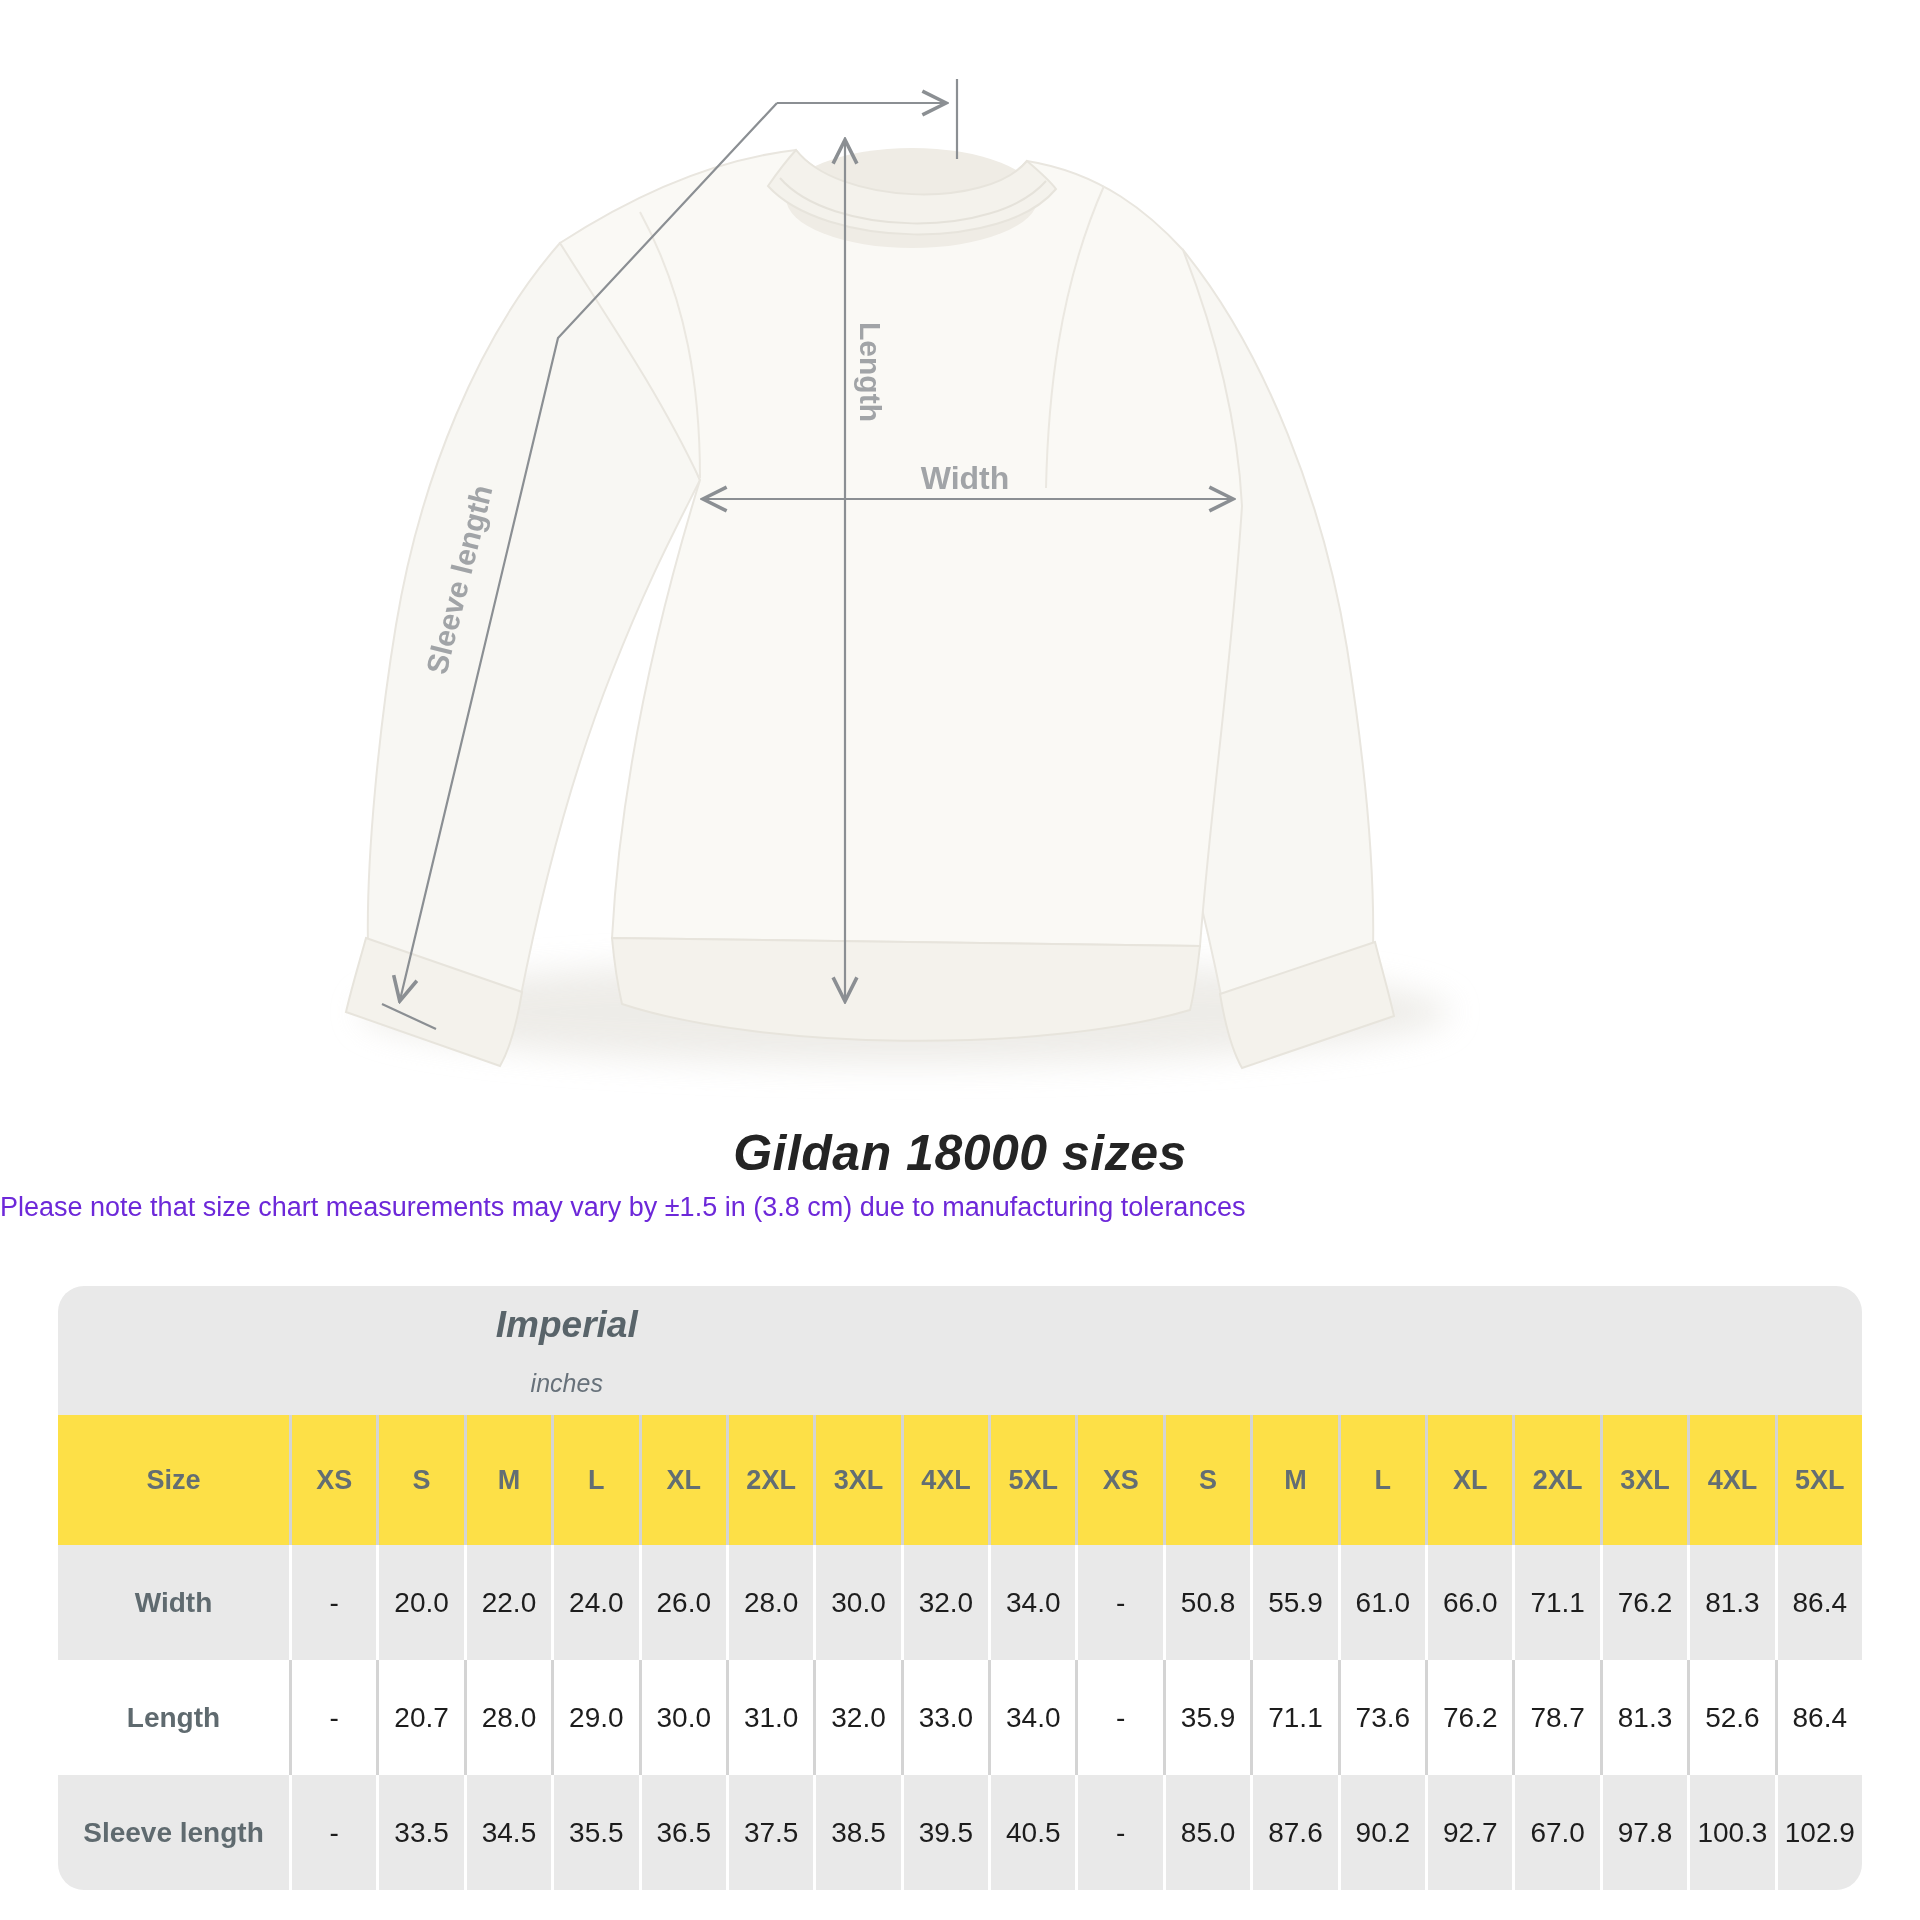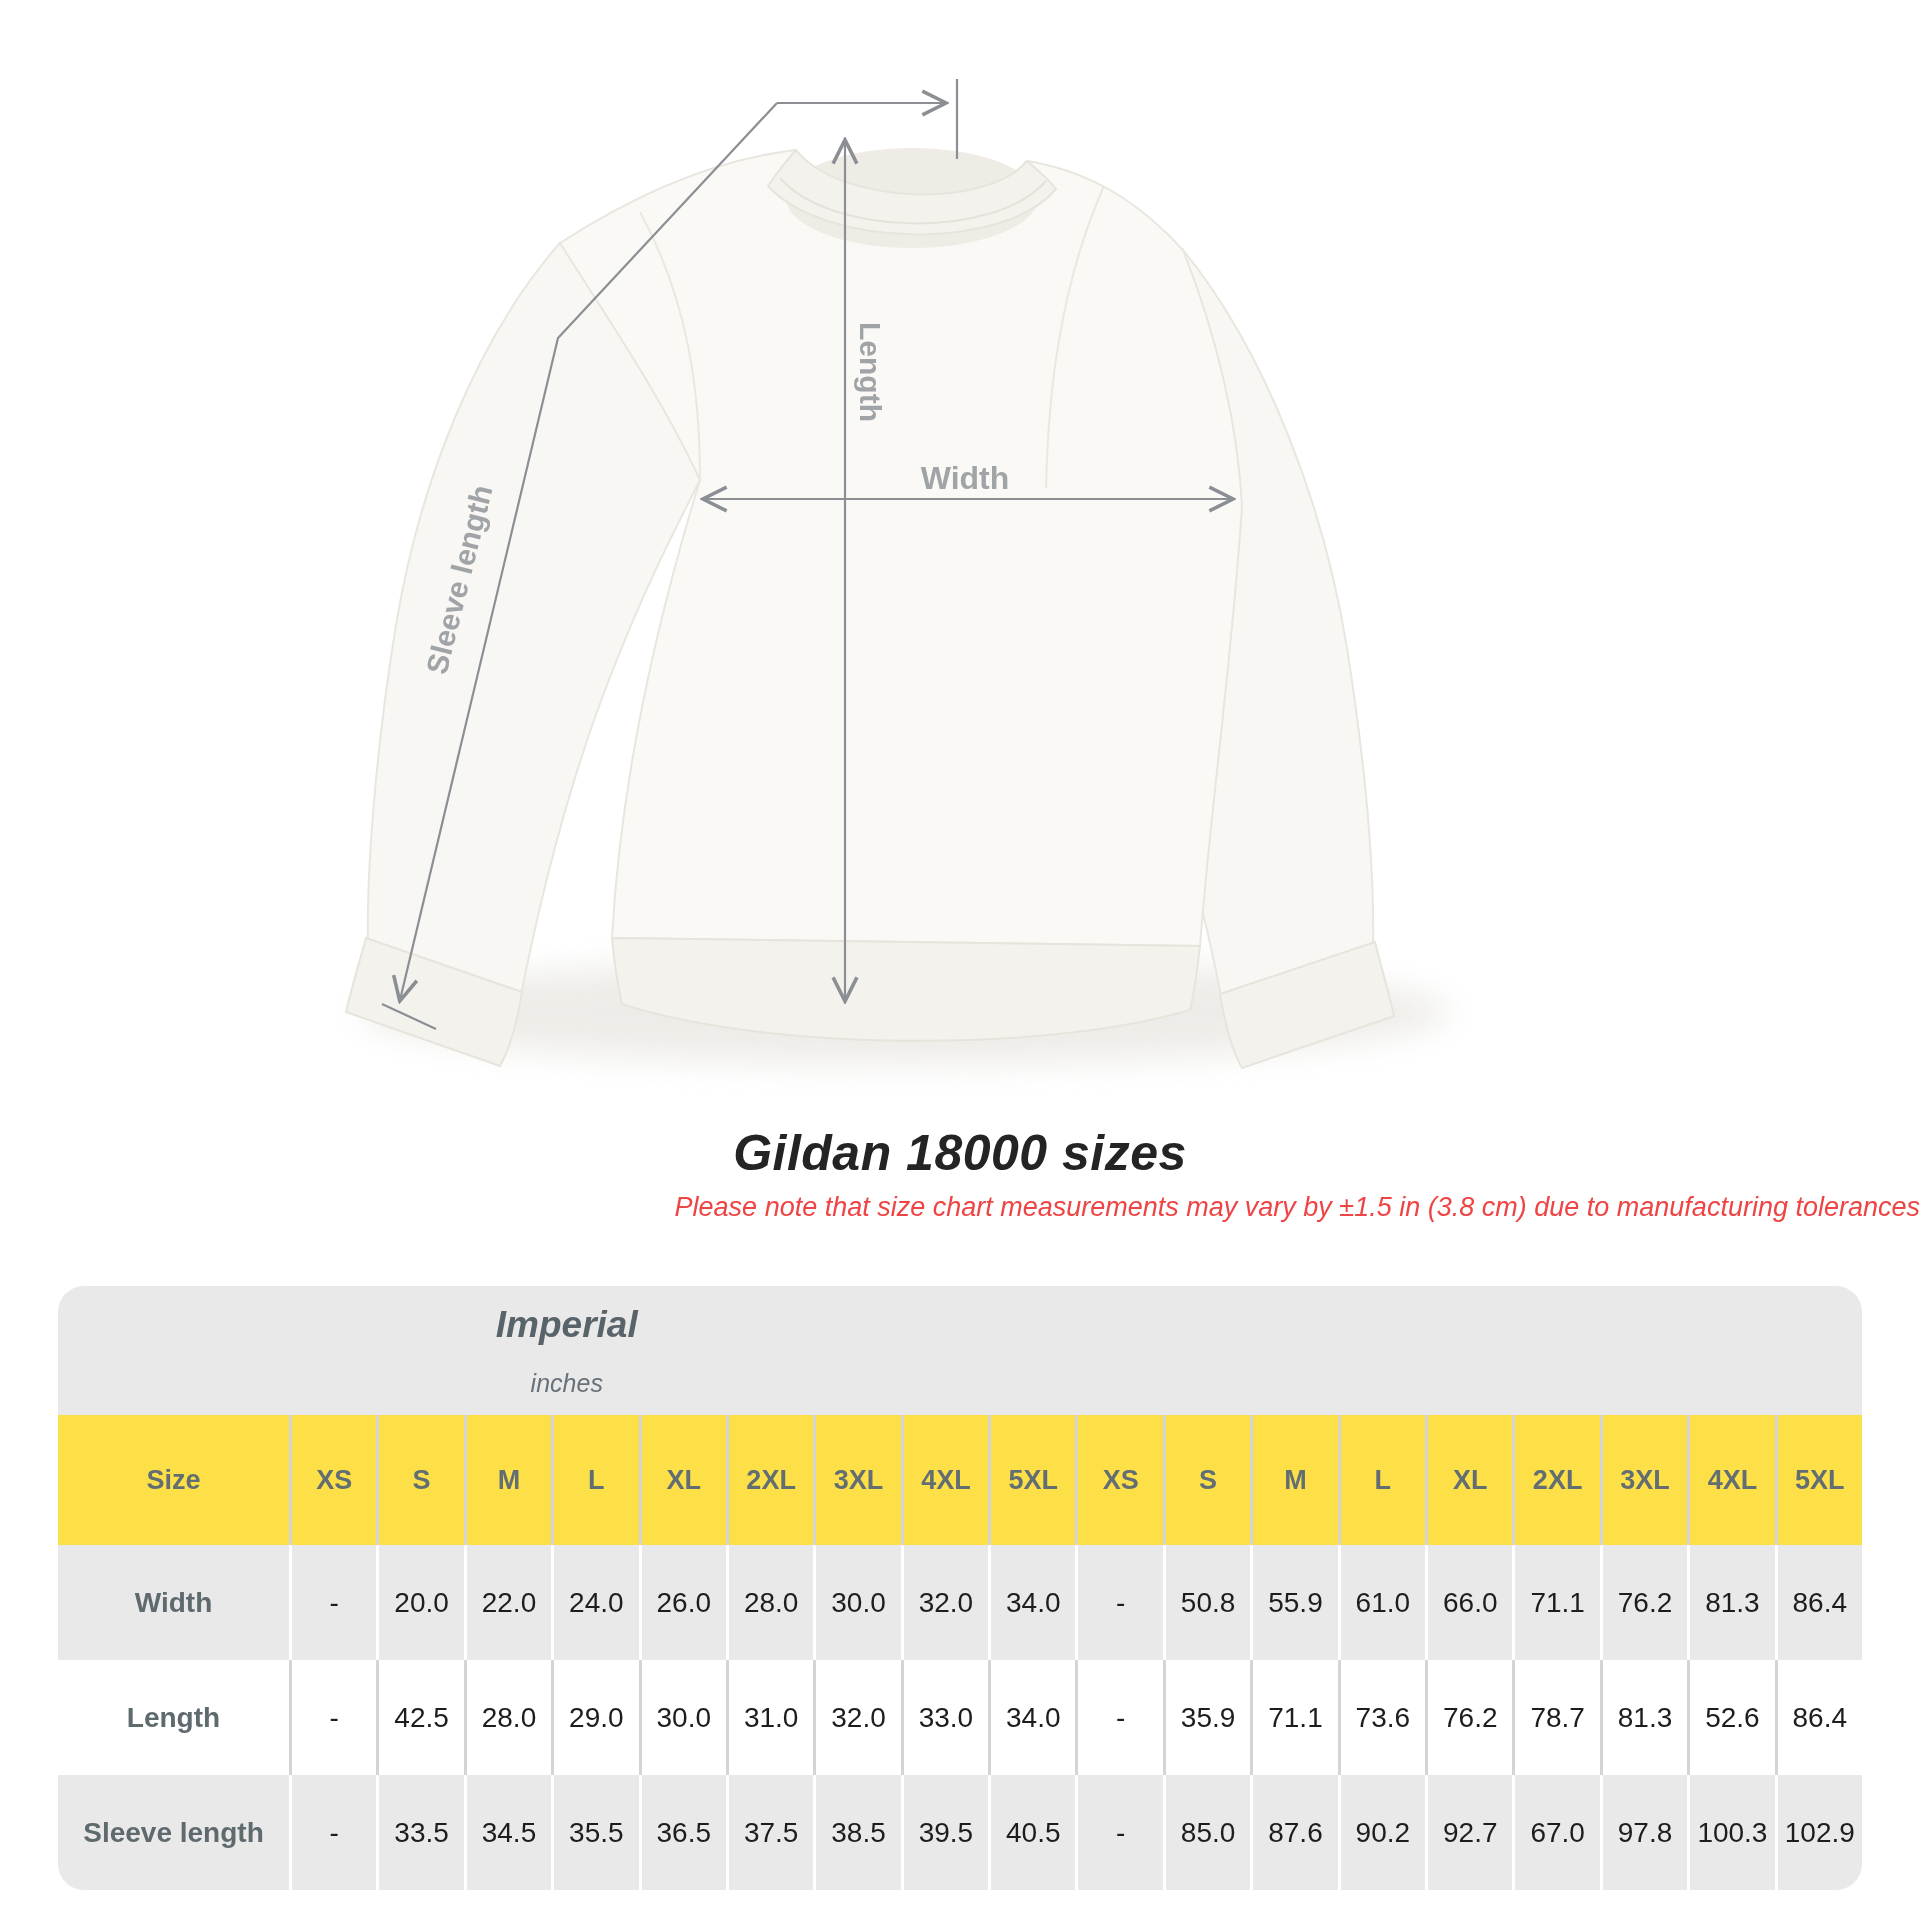--- a/index.html
+++ b/index.html
@@ -10,22 +10,22 @@
   
   .garment-wrap{position:absolute;left:0;top:0;width:1920px;height:1100px;}
   .garment-wrap svg{display:block;}
   .dim-label{font-family:"Liberation Sans",sans-serif;font-weight:bold;fill:#a1a4a7;}
   
   .title{
     position:absolute;top:1124px;left:0;width:1920px;text-align:center;
     font-size:50px;font-weight:bold;color:#242424;letter-spacing:0.5px;font-style:italic;
   }
   .subtitle{
-    position:absolute;top:1192px;left:0;width:1920px;text-align:right;
-    font-size:27px;font-style:italic;color:#ef4444;
+    position:absolute;top:1192px;left:0;width:1920px;text-align:left;
+    font-size:27px;color:#6d28d9;
   }
   
   .size-table{
     position:absolute;left:58px;top:1286px;width:1804px;height:604px;
     border-radius:26px;overflow:hidden;background:#ffffff;
   }
   .trow{display:grid;grid-template-columns:231px repeat(18,1fr);}
   .band{height:129px;background:#e9e9e9;}
   .band .grp{display:flex;flex-direction:column;align-items:center;justify-content:center;gap:7px;}
   .grp-imperial{grid-column:1 / span 10;}
@@ -151,21 +151,21 @@
     <div class="cell">66.0</div>
     <div class="cell">71.1</div>
     <div class="cell">76.2</div>
     <div class="cell">81.3</div>
     <div class="cell">86.4</div>
   </div>
 
   <div class="trow drow-white">
     <div class="cell first rlabel">Length</div>
     <div class="cell">-</div>
-    <div class="cell">42.5</div>
+    <div class="cell">20.7</div>
     <div class="cell">28.0</div>
     <div class="cell">29.0</div>
     <div class="cell">30.0</div>
     <div class="cell">31.0</div>
     <div class="cell">32.0</div>
     <div class="cell">33.0</div>
     <div class="cell">34.0</div>
     <div class="cell">-</div>
     <div class="cell">35.9</div>
     <div class="cell">71.1</div>

